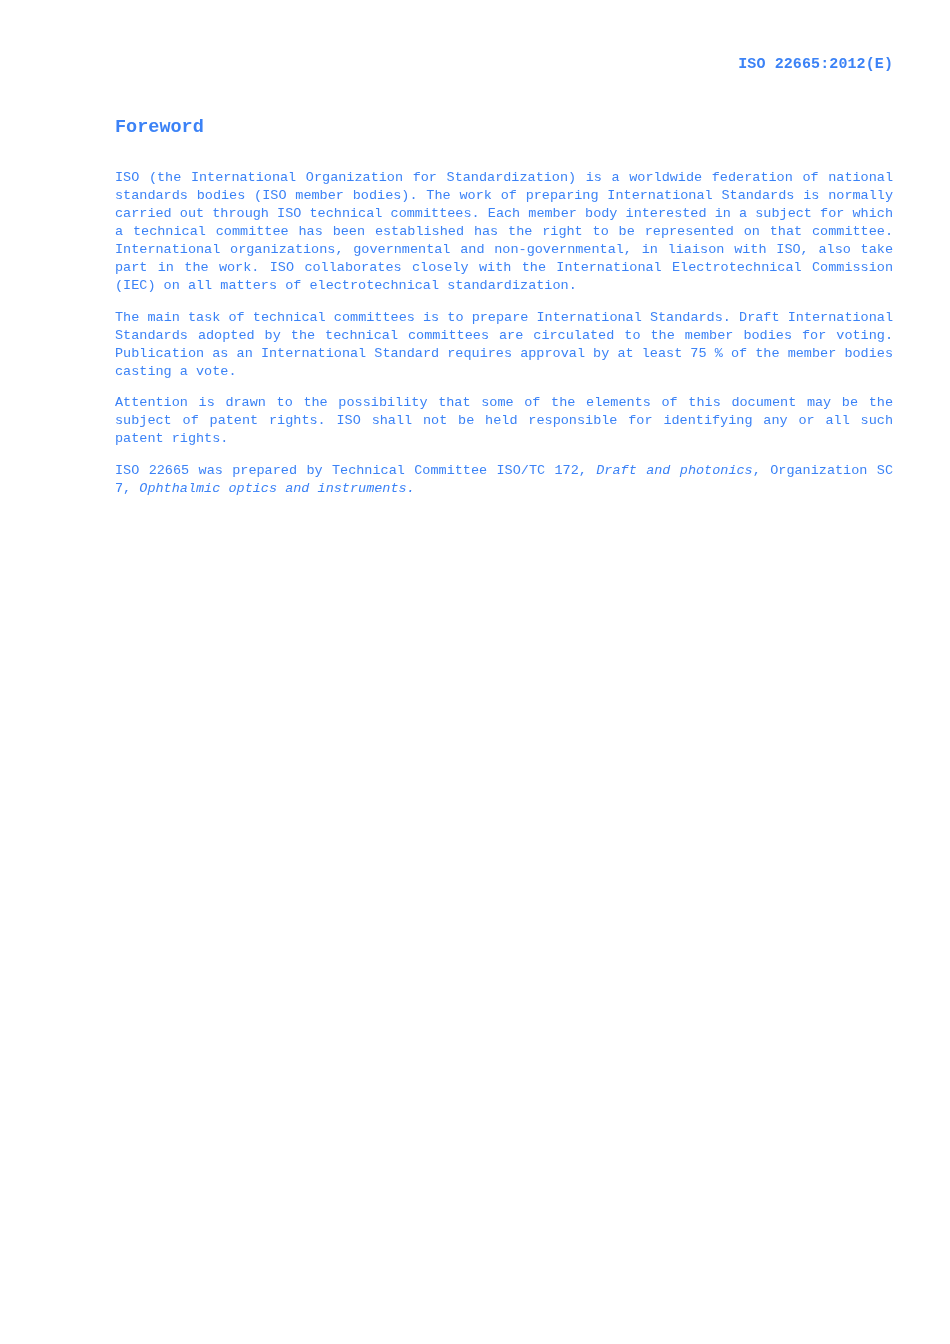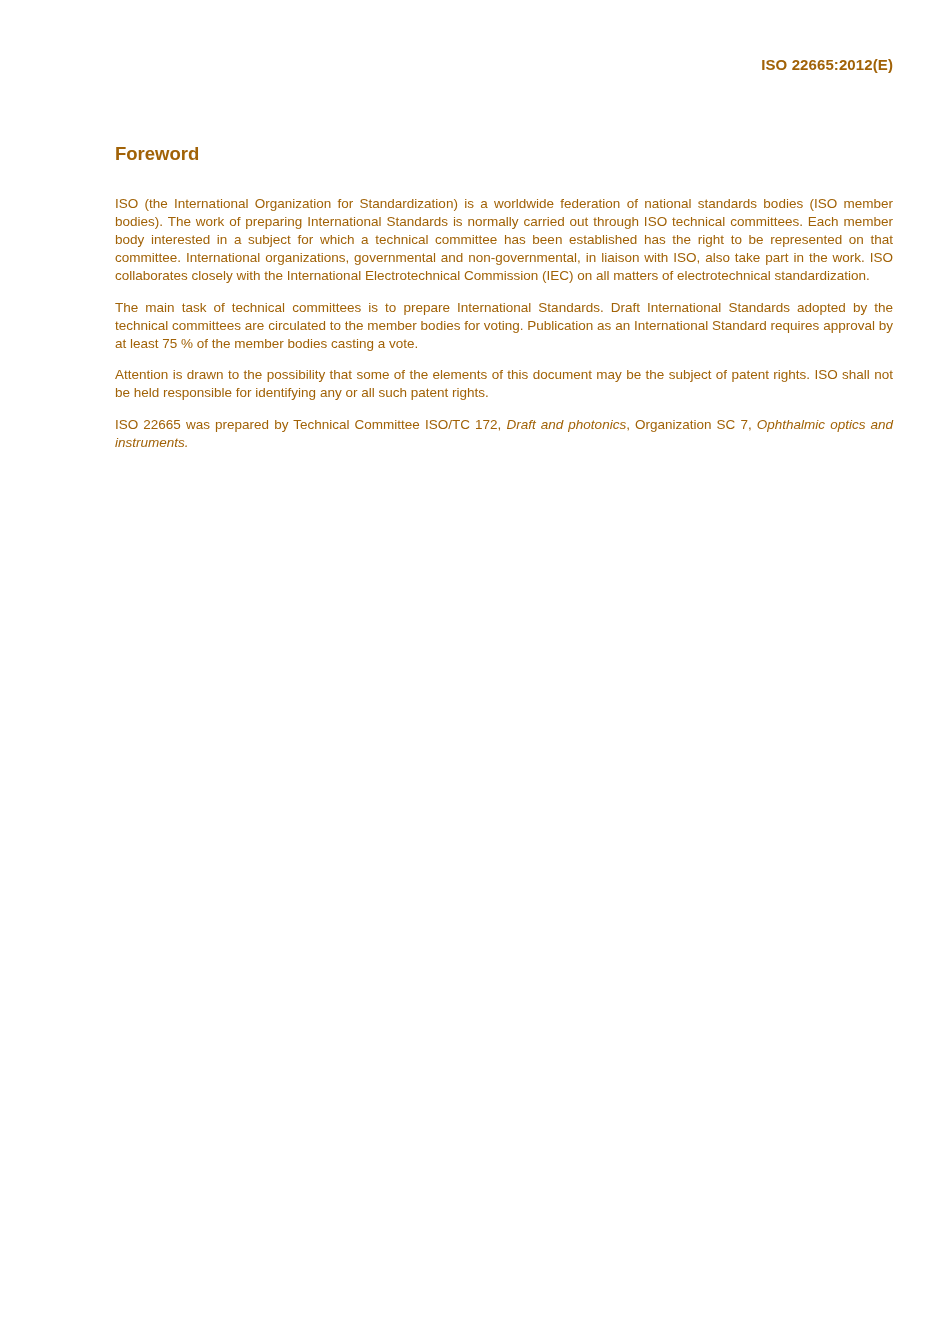--- a/index.html
+++ b/index.html
@@ -5,37 +5,37 @@
   html, body {
     margin: 0;
     padding: 0;
     background: #ffffff;
   }
   .page {
     position: relative;
     width: 950px;
     height: 1009px;
     background: #ffffff;
-    font-family: Liberation Sans, sans-serif;
-    color: #a16207;
+    font-family: Liberation Mono, monospace;
+    color: #3b82f6;
     overflow: hidden;
   }
   .doc-header {
     position: absolute;
     top: 56px;
     left: 115px;
     right: 57px;
     text-align: right;
     font-size: 15px;
     font-weight: bold;
     letter-spacing: 0.1px;
   }
   .content {
     position: absolute;
-    top: 142px;
+    top: 116px;
     left: 115px;
     right: 57px;
   }
   .fw-title {
     font-size: 18.5px;
     font-weight: bold;
     margin: 0 0 30px 0;
     line-height: 23px;
   }
   .body-par {

